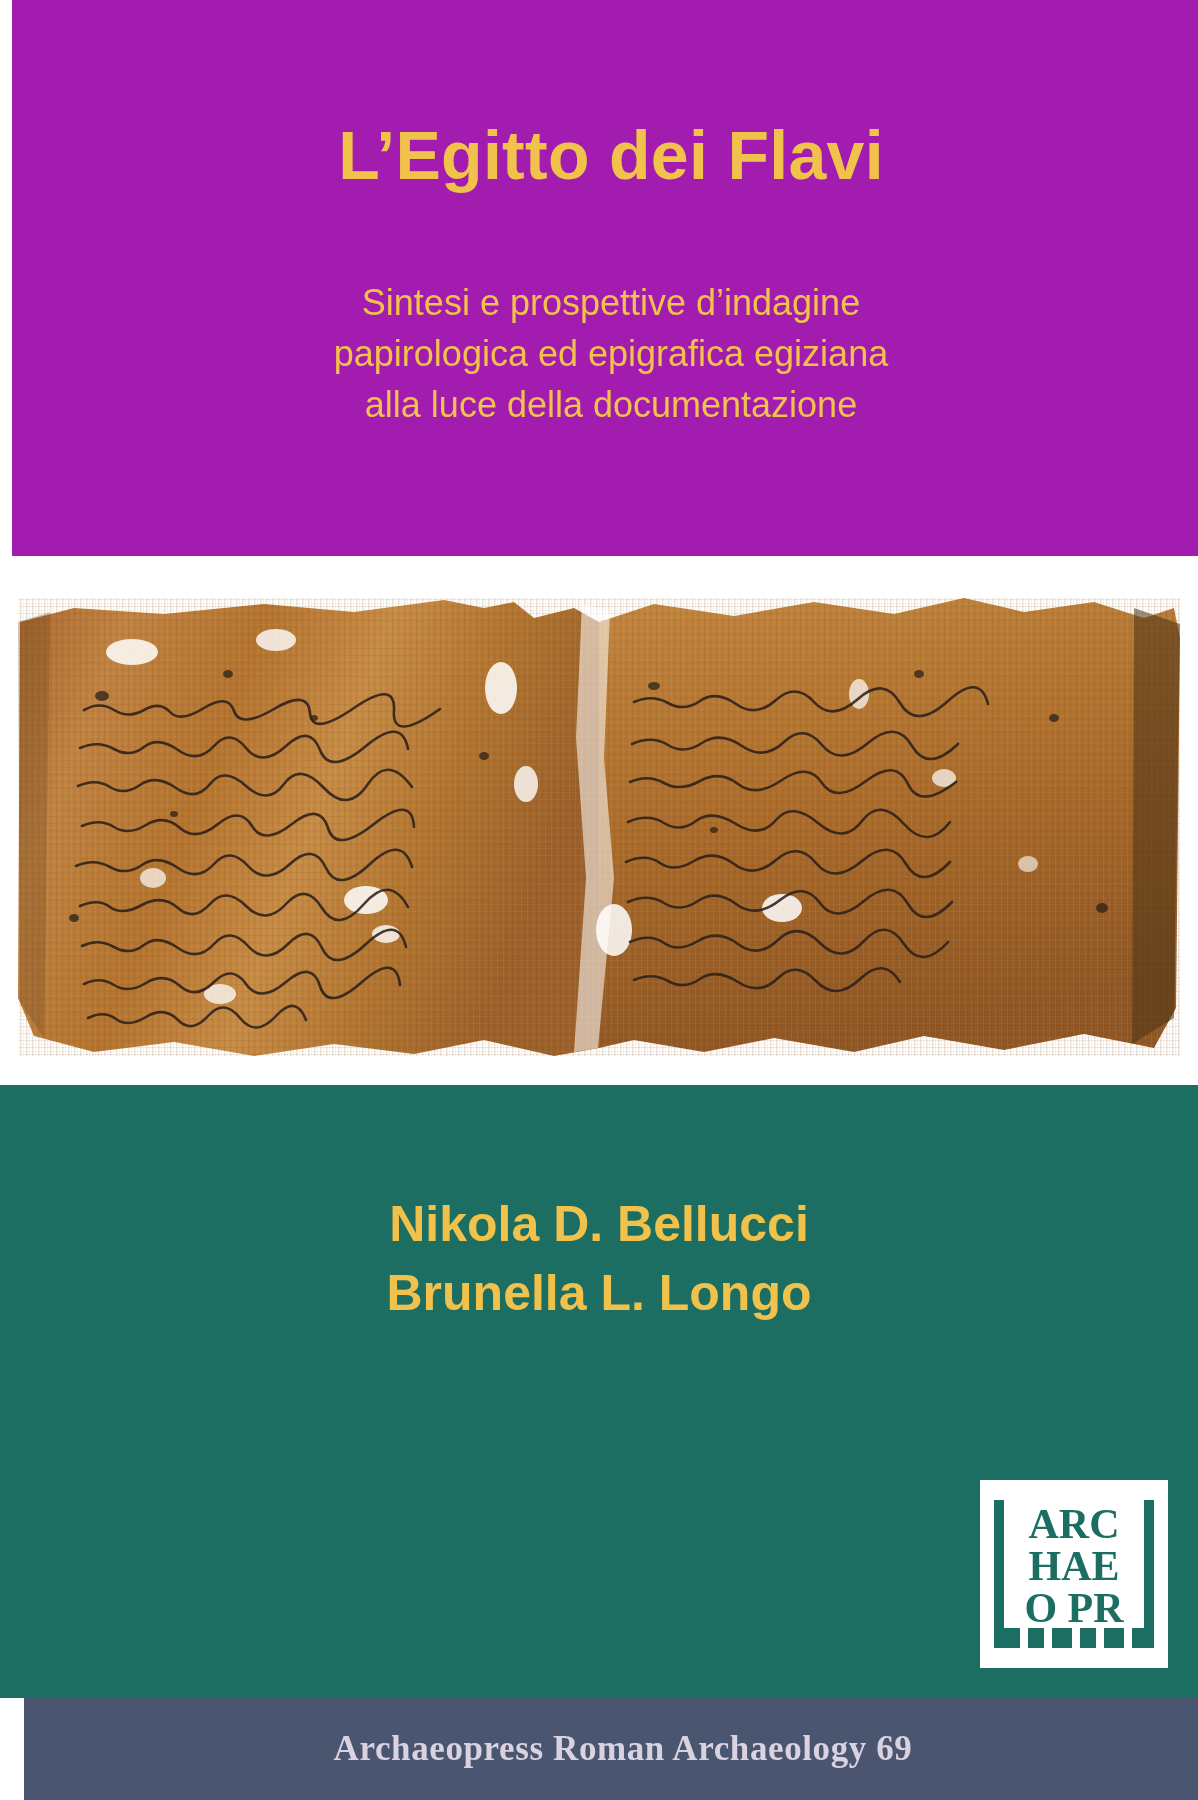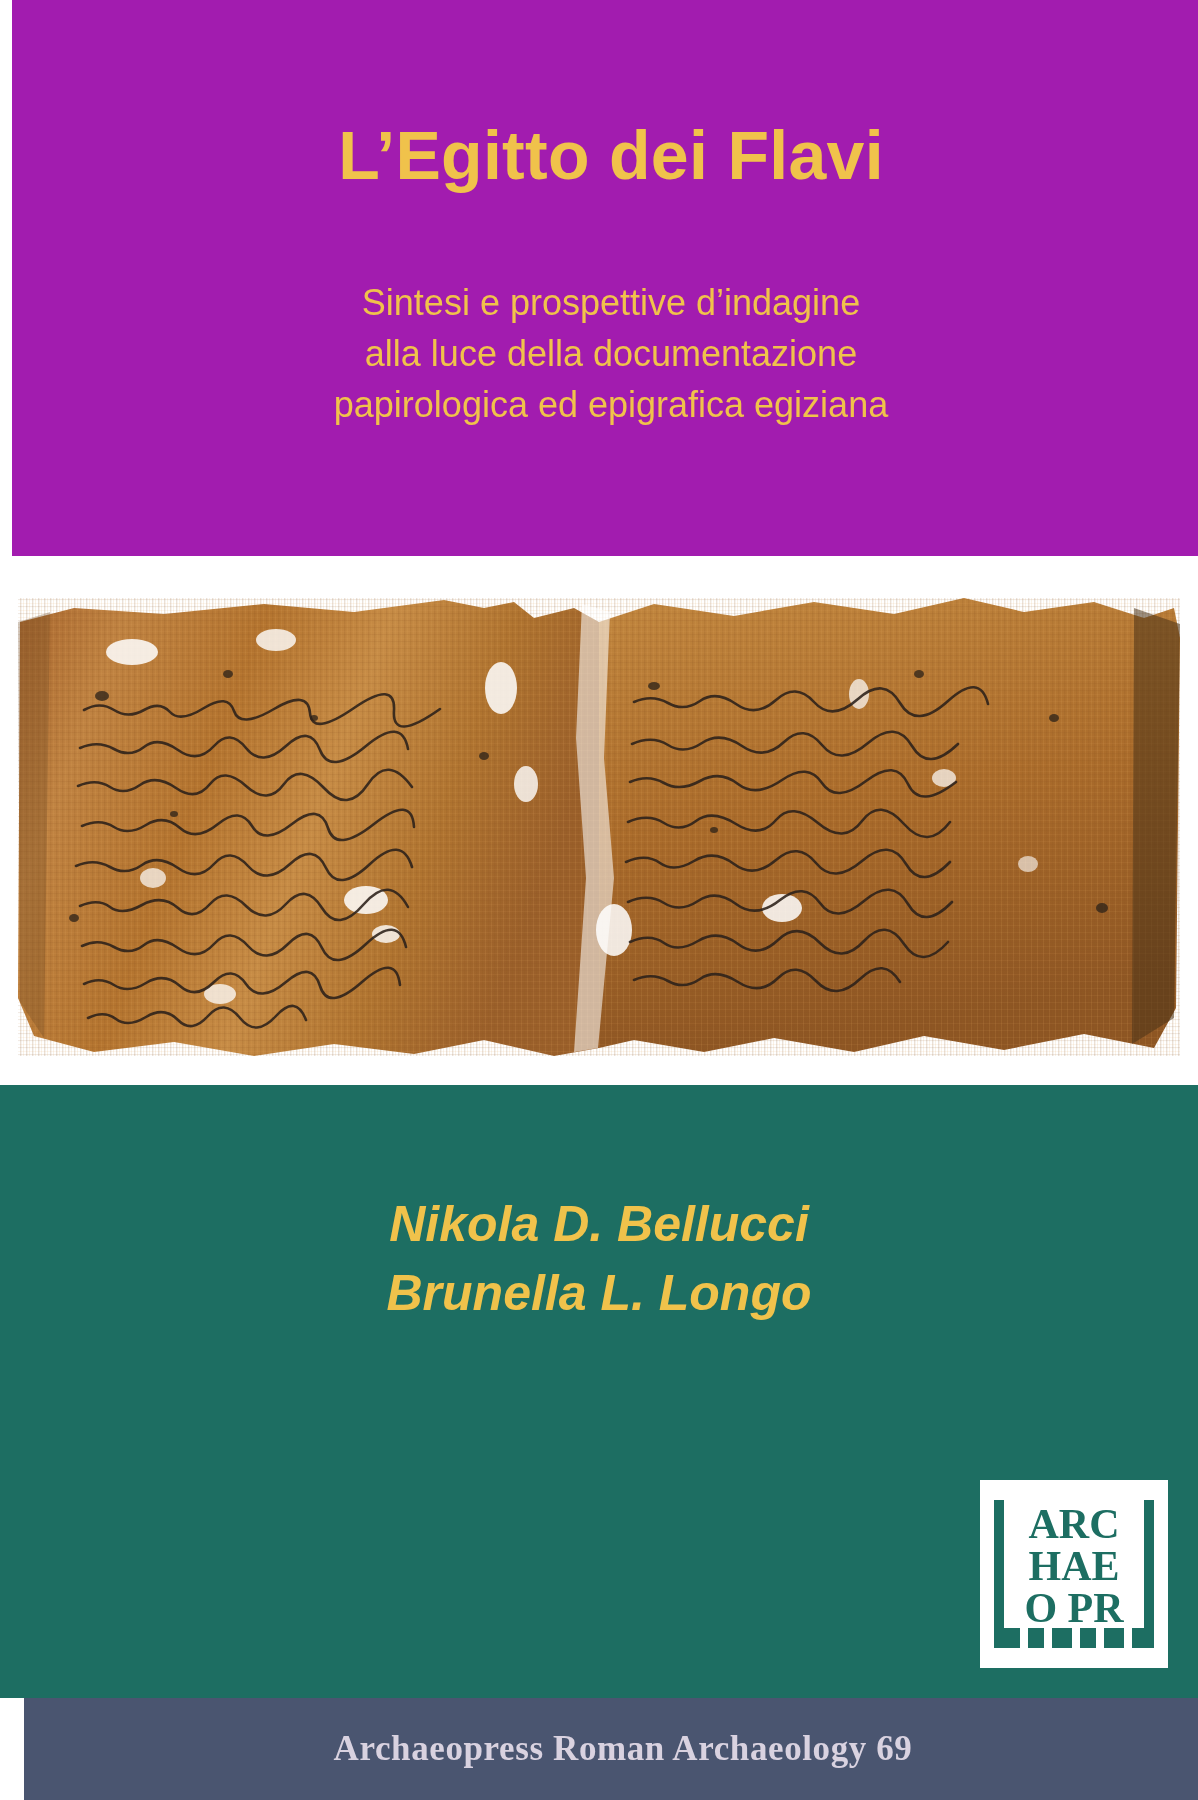--- a/index.html
+++ b/index.html
@@ -89,21 +89,20 @@
   .authors {
     position: absolute;
     left: 0;
     top: 1190px;
     width: 1198px;
     text-align: center;
     color: #f0c24b;
     font-size: 50px;
     font-weight: bold;
     line-height: 1.38;
-    font-style: italic;
   }
   .authors .line {
     display: block;
   }
 
   
   .logo {
     position: absolute;
     left: 980px;
     top: 1480px;
@@ -141,22 +140,22 @@
 </style>
 </head>
 <body>
 
 <div class="cover">
 
   <div class="top-panel">
     <div class="title">L’Egitto dei Flavi</div>
     <div class="subtitle">
       <span class="line">Sintesi e prospettive d’indagine</span>
+      <span class="line">papirologica ed epigrafica egiziana</span>
       <span class="line">alla luce della documentazione</span>
-      <span class="line">papirologica ed epigrafica egiziana</span>
     </div>
   </div>
 
   <div class="image-band">
     <div class="papyrus-wrap">
       <svg class="papyrus-svg" viewBox="0 0 1170 492" preserveAspectRatio="none">
         <defs>
           <linearGradient id="pap1" x1="0" y1="0" x2="1" y2="0.3">
             <stop offset="0%" stop-color="#a9672f"></stop>
             <stop offset="18%" stop-color="#c08342"></stop>

